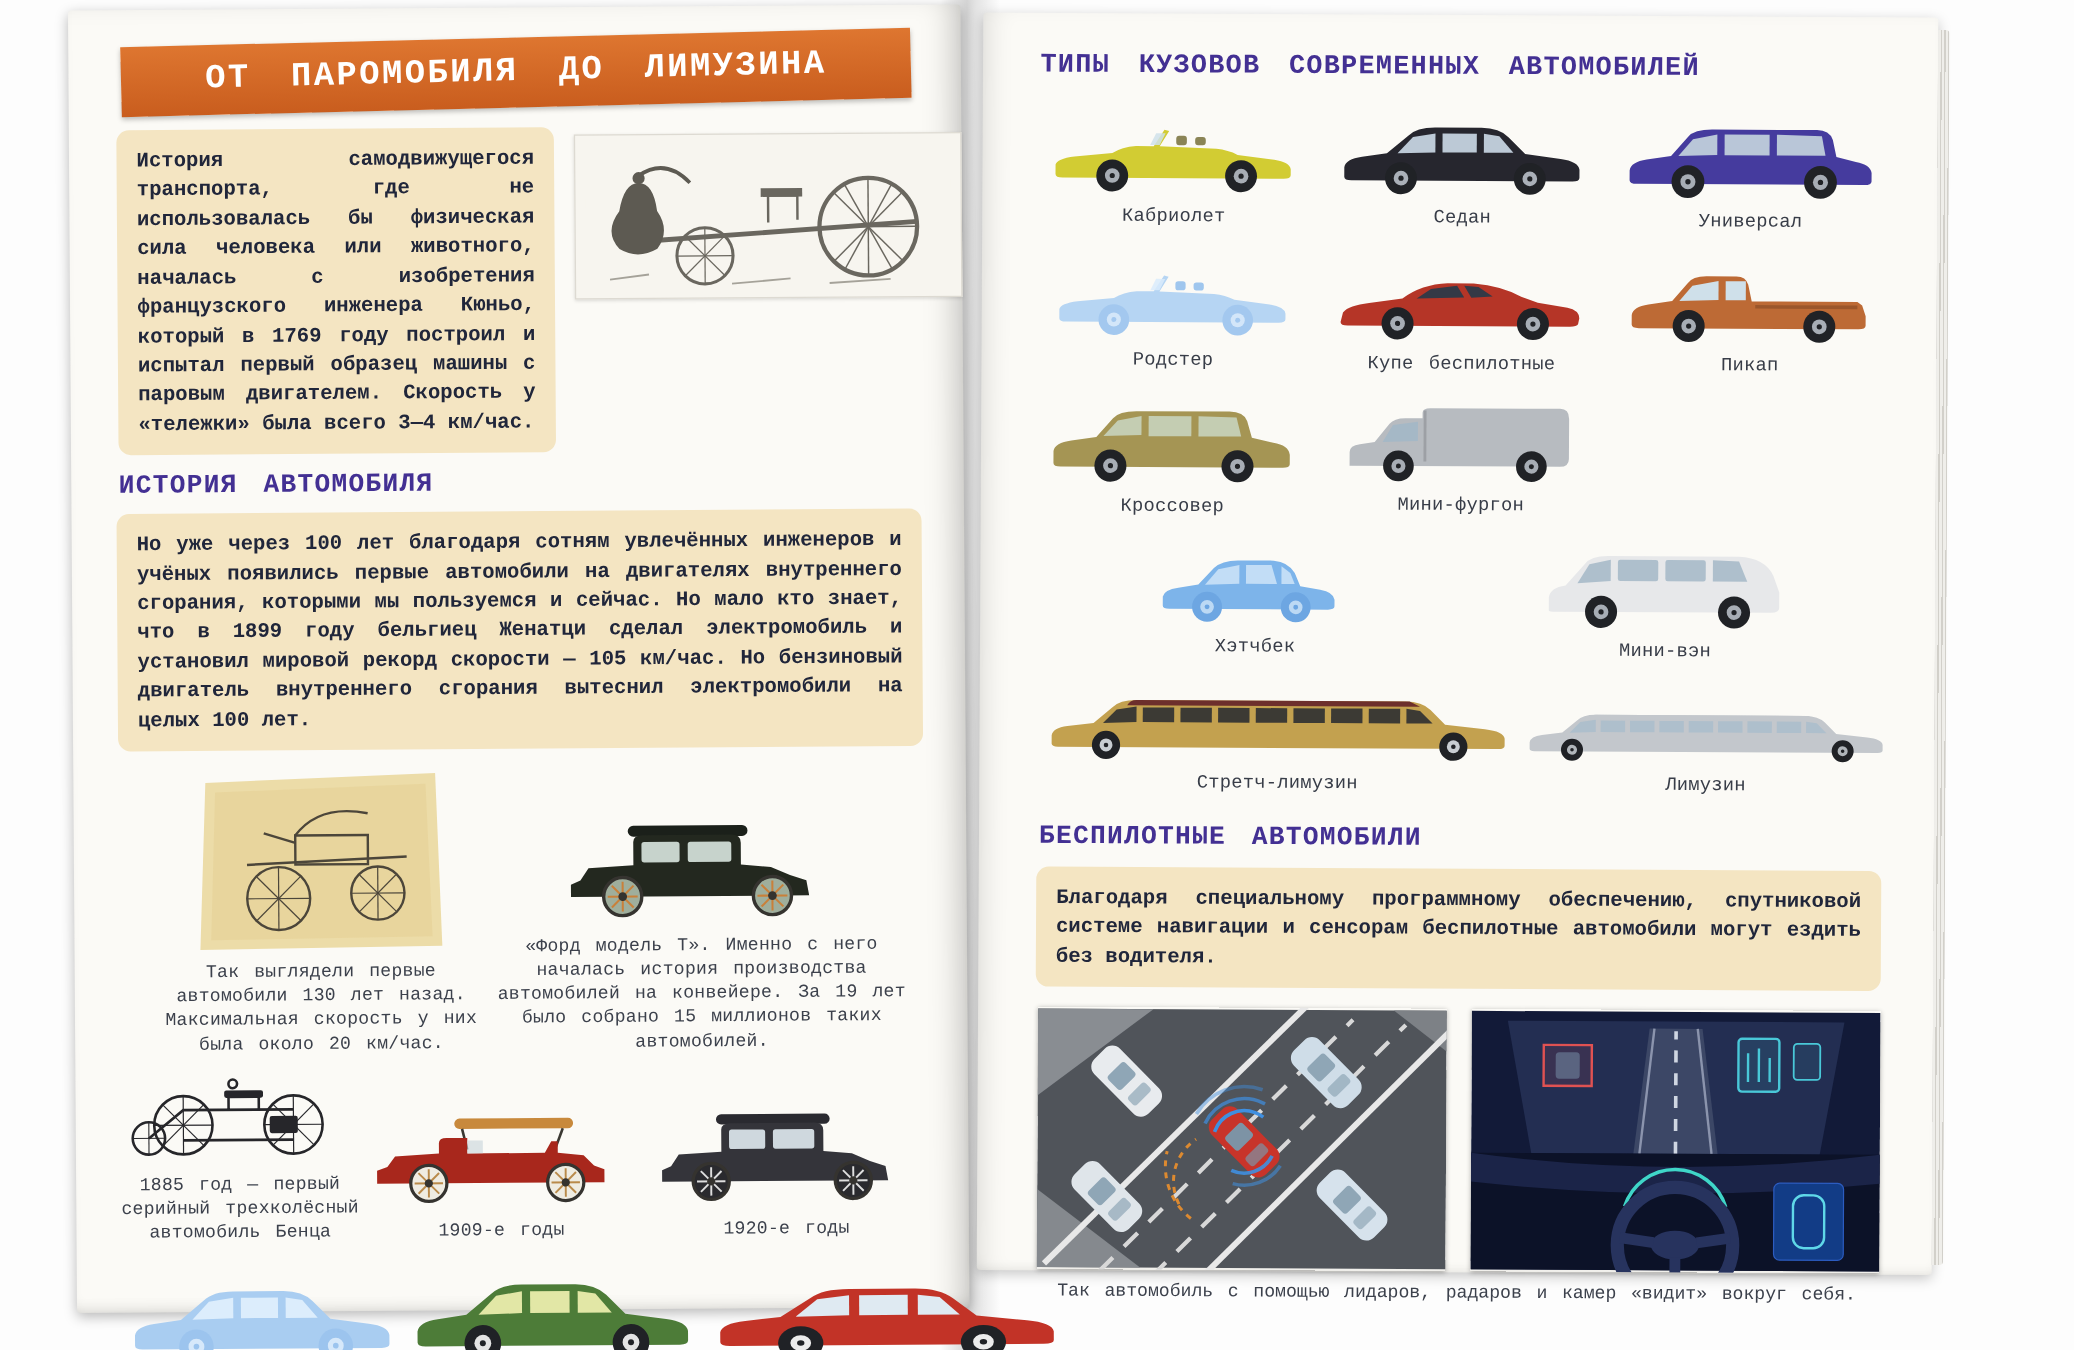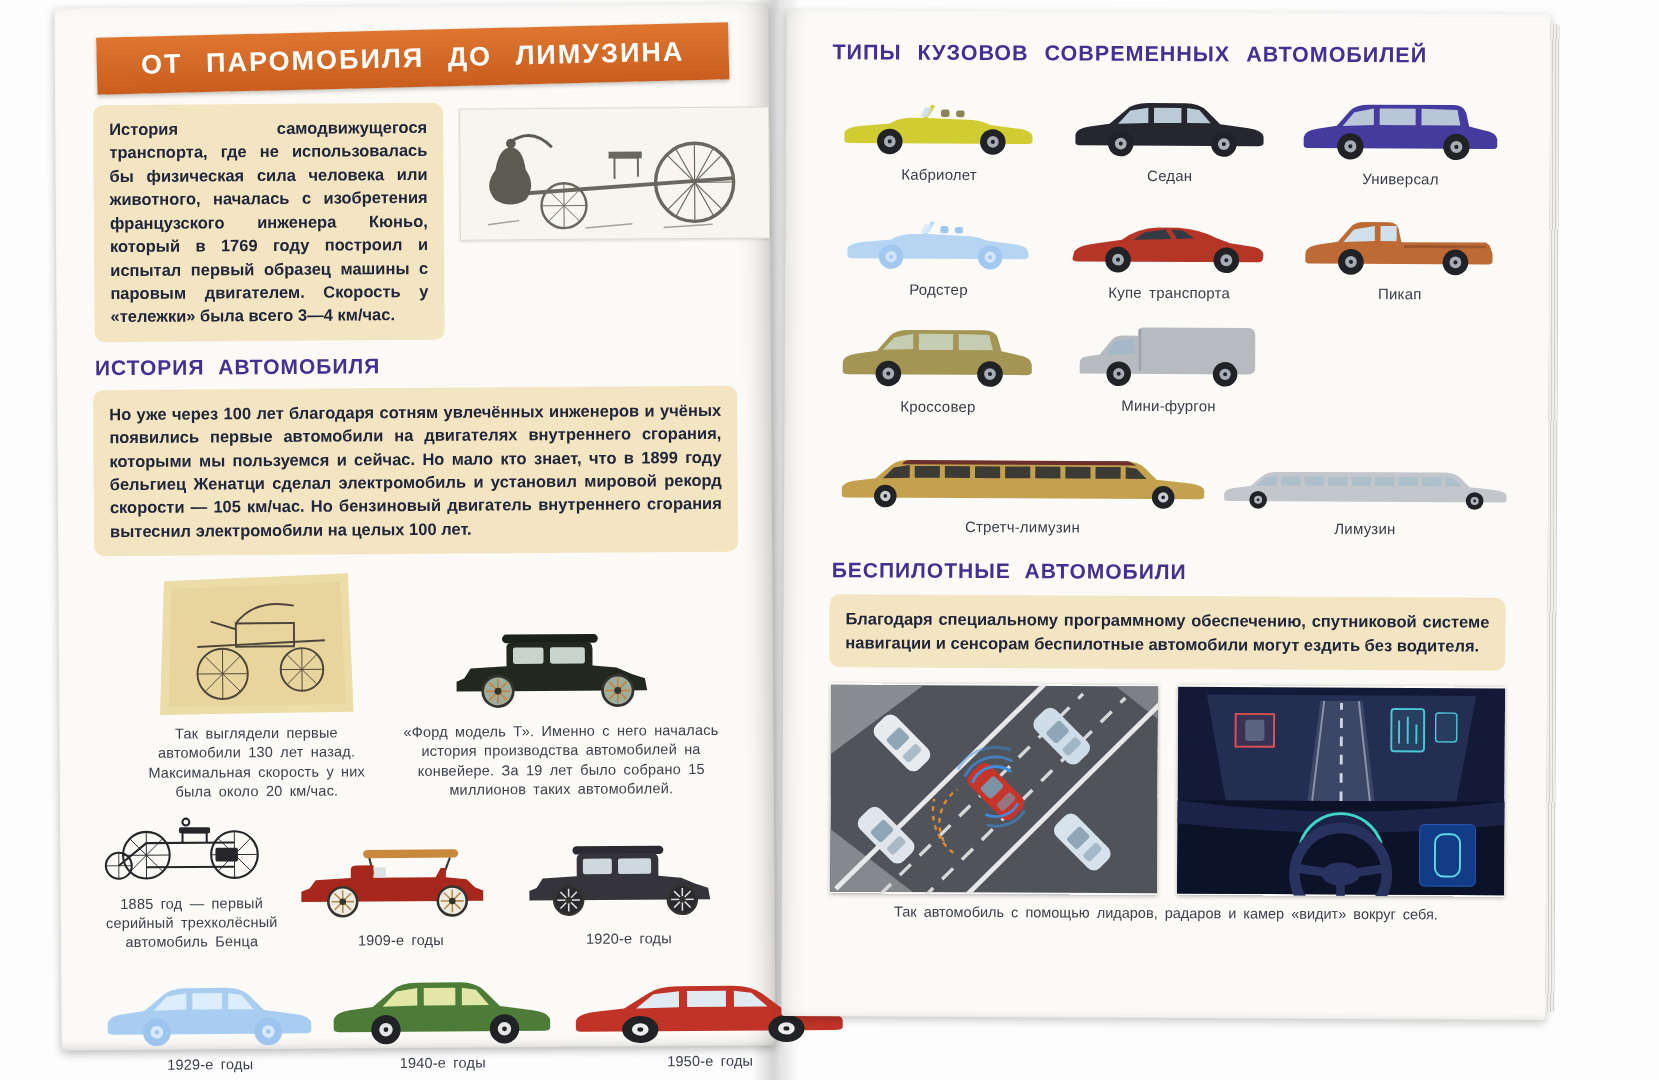--- a/index.html
+++ b/index.html
@@ -1,17 +1,17 @@
 <!DOCTYPE html>
 <html><head>
 <meta charset="utf-8">
 <style>
   html,body{margin:0;padding:0;background:#ffffff;}
   .photo{position:relative;width:1659px;height:1080px;background:#fdfdfd;overflow:hidden;
-         font-family:Liberation Sans, sans-serif;color:#1c2233;}
+         font-family:Liberation Mono, monospace;color:#1c2233;}
   .page{position:absolute;background:#fbfaf6;border-radius:3px;}
   .left-page{left:58px;top:6px;width:714px;height:1042px;transform:rotate(-0.4deg);
     box-shadow:0 3px 10px rgba(0,0,0,.28), inset -20px 0 26px -16px rgba(0,0,0,.25), inset 0 -8px 14px -10px rgba(0,0,0,.2);}
   .right-page{left:784px;top:12px;width:764px;height:1006px;transform:rotate(0.3deg);
     box-shadow:0 3px 10px rgba(0,0,0,.22), inset 16px 0 22px -14px rgba(0,0,0,.14), inset 0 -6px 12px -9px rgba(0,0,0,.16);}
   .right-page::after{content:"";position:absolute;right:-9px;top:10px;bottom:8px;width:9px;border-radius:0 3px 3px 0;
     background:repeating-linear-gradient(90deg,#efeeea 0 2px,#d2d0ca 2px 3px);}
   .spine{position:absolute;left:752px;top:0;width:48px;height:1080px;pointer-events:none;
     background:linear-gradient(90deg,rgba(0,0,0,0) 0%,rgba(0,0,0,.16) 45%,rgba(0,0,0,.10) 60%,rgba(0,0,0,0) 100%);}
   .lp-inner{padding:20px 34px 10px 36px;}
@@ -376,21 +376,21 @@
         <figure class="car-fig">
           <svg width="200" height="74" viewBox="0 0 220 80" style="--body: #b6d5f3; --glass: #d9ebfb; --tire: #a3c8ef; --hub: #d3e6f9; --accent: #9fc6ee;">
             <use href="#c-conv"></use>
             </svg>
           <figcaption>Родстер</figcaption>
         </figure>
         <figure class="car-fig">
           <svg width="210" height="76" viewBox="0 0 220 80" style="--body: #b53527; --glass: #343946;">
             <use href="#c-sport"></use>
             </svg>
-          <figcaption>Купе транспорта</figcaption>
+          <figcaption>Купе беспилотные</figcaption>
         </figure>
 
         <figure class="car-fig">
           <svg width="210" height="76" viewBox="0 0 220 80" style="--body: #bd6a35; --glass: #cfe0ea;">
             <use href="#c-pickup"></use>
             </svg>
           <figcaption>Пикап</figcaption>
         </figure>
         <figure class="car-fig">
           <svg width="210" height="76" viewBox="0 0 220 80" style="--body: #a59554; --glass: #c4cdb2;">
@@ -400,20 +400,32 @@
         </figure>
         <figure class="car-fig">
           <svg width="200" height="74" viewBox="0 0 220 80" style="--body: #b7bbc0; --glass: #a5b8c6;">
             <use href="#c-van"></use>
             </svg>
           <figcaption>Мини-фургон</figcaption>
         </figure>
       </div>
 
       <div class="types-row2">
+        <figure class="car-fig">
+          <svg width="195" height="74" viewBox="0 0 220 80" style="--body: #7db4ea; --glass: #c2ddf6; --tire: #6da6e2; --hub: #bcd9f4;">
+            <use href="#c-hatch"></use>
+            </svg>
+          <figcaption>Хэтчбек</figcaption>
+        </figure>
+        <figure class="car-fig">
+          <svg width="210" height="76" viewBox="0 0 220 80" style="--body: #e7e8ea; --glass: #aebfcc;">
+            <use href="#c-minivan"></use>
+            </svg>
+          <figcaption>Мини-вэн</figcaption>
+        </figure>
       </div>
 
       <div class="limo-row">
         <figure class="car-fig">
           <svg width="385" height="68" viewBox="0 0 460 80" style="--body: #c3a14f; --accent: #6d2f2c; --glass: #3c3a34; --hub: #c8cdd2;">
             <use href="#c-limo"></use>
             </svg>
           <figcaption>Стретч-лимузин</figcaption>
         </figure>
         <figure class="car-fig">

